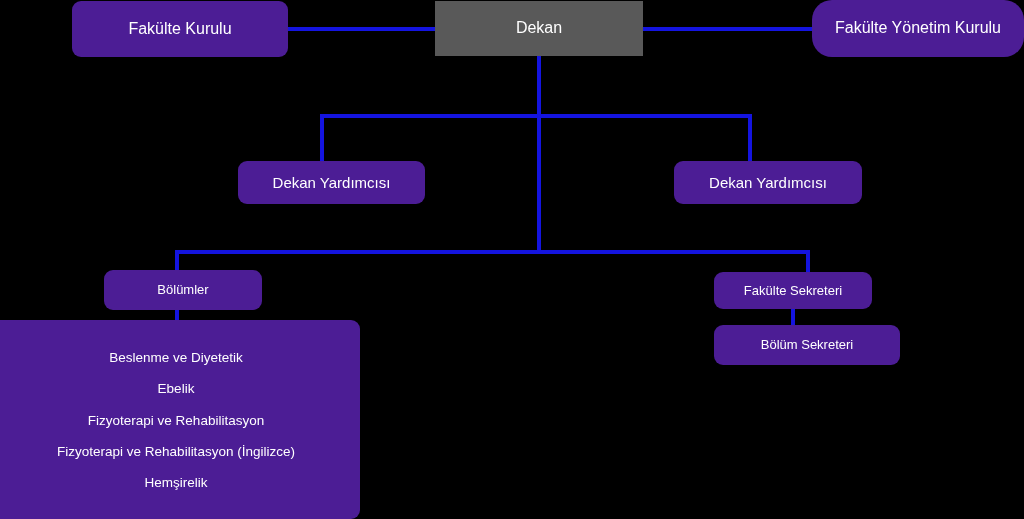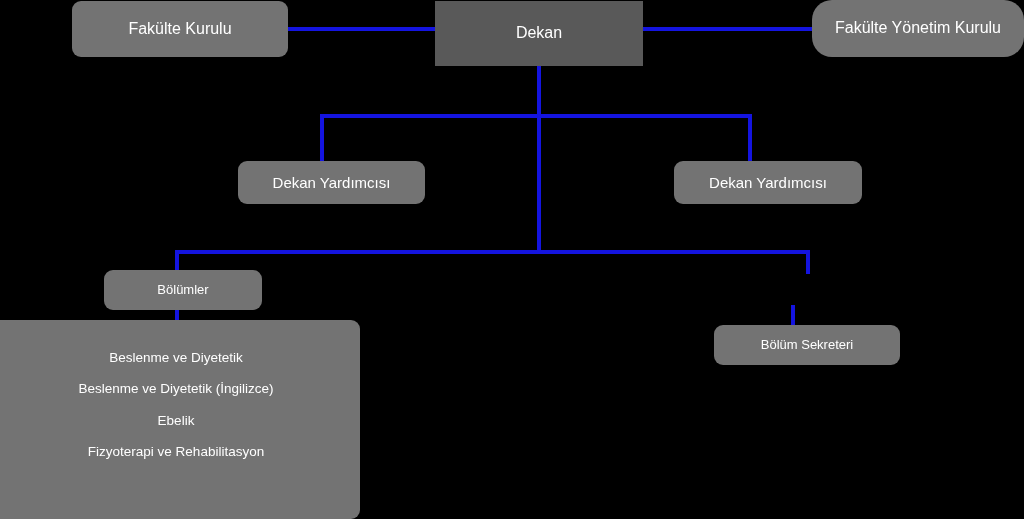--- a/index.html
+++ b/index.html
@@ -16,21 +16,21 @@
     font-family: "Liberation Sans", sans-serif;
   }
   .node {
     position: absolute;
     box-sizing: border-box;
     display: flex;
     align-items: center;
     justify-content: center;
     text-align: center;
     color: #ffffff;
-    background: #737373;
+    background: #4c1d95;
     border-radius: 9px;
     line-height: 1.18;
     padding: 2px 8px;
     z-index: 3;
   }
   .node.square {
     border-radius: 0;
   }
   .node.gray {
     background: #595959;
@@ -38,21 +38,21 @@
   .connector {
     position: absolute;
     background: #1414E0;
     z-index: 1;
   }
   .h-line { height: 4px; }
   .v-line { width: 4px; }
 
   
   #node-fakulte-kurulu   { left: 72px;  top: 1px;   width: 216px; height: 56px;  font-size: 16px; }
-  #node-dekan            { left: 435px; top: 1px;   width: 208px; height: 65px;  font-size: 16px; }
+  #node-dekan            { left: 435px; top: 1px;   width: 208px; height: 55px;  font-size: 16px; }
   #node-fakulte-yonetim  { left: 812px; top: 0px;   width: 212px; height: 57px;  font-size: 16px; border-radius: 20px; }
   #node-dekan-yrd-left   { left: 238px; top: 161px; width: 187px; height: 43px;  font-size: 15px; }
   #node-dekan-yrd-right  { left: 674px; top: 161px; width: 188px; height: 43px;  font-size: 15px; }
   #node-bolumler         { left: 104px; top: 270px; width: 158px; height: 40px;  font-size: 13px; }
   #node-fakulte-sekreteri{ left: 714px; top: 272px; width: 158px; height: 37px;  font-size: 13px; }
   #node-bolum-sekreteri  { left: 714px; top: 325px; width: 186px; height: 40px;  font-size: 13px; }
 
   #node-departments {
     left: -8px;
     top: 320px;
@@ -119,26 +119,30 @@
   </div>
 
   <div class="node" id="node-dekan-yrd-right">
     <span>Dekan Yardımcısı</span>
   </div>
 
   <div class="node" id="node-bolumler">
     <span>Bölümler</span>
   </div>
 
+  <div class="node" id="node-fakulte-sekreteri">
+    <span>Fakülte Sekreteri</span>
+  </div>
 
   <div class="node" id="node-bolum-sekreteri">
     <span>Bölüm Sekreteri</span>
   </div>
 
   <div class="node" id="node-departments">
 
   <div class="dept-line">Beslenme ve Diyetetik</div>
-      <div class="dept-line">Beslenme ve Diyetetik (İngilizce)</div>
       <div class="dept-line">Ebelik</div>
       <div class="dept-line">Fizyoterapi ve Rehabilitasyon</div>
+      <div class="dept-line">Fizyoterapi ve Rehabilitasyon (İngilizce)</div>
+      <div class="dept-line">Hemşirelik</div>
     </div>
 
 </div>
 
 </body></html>

